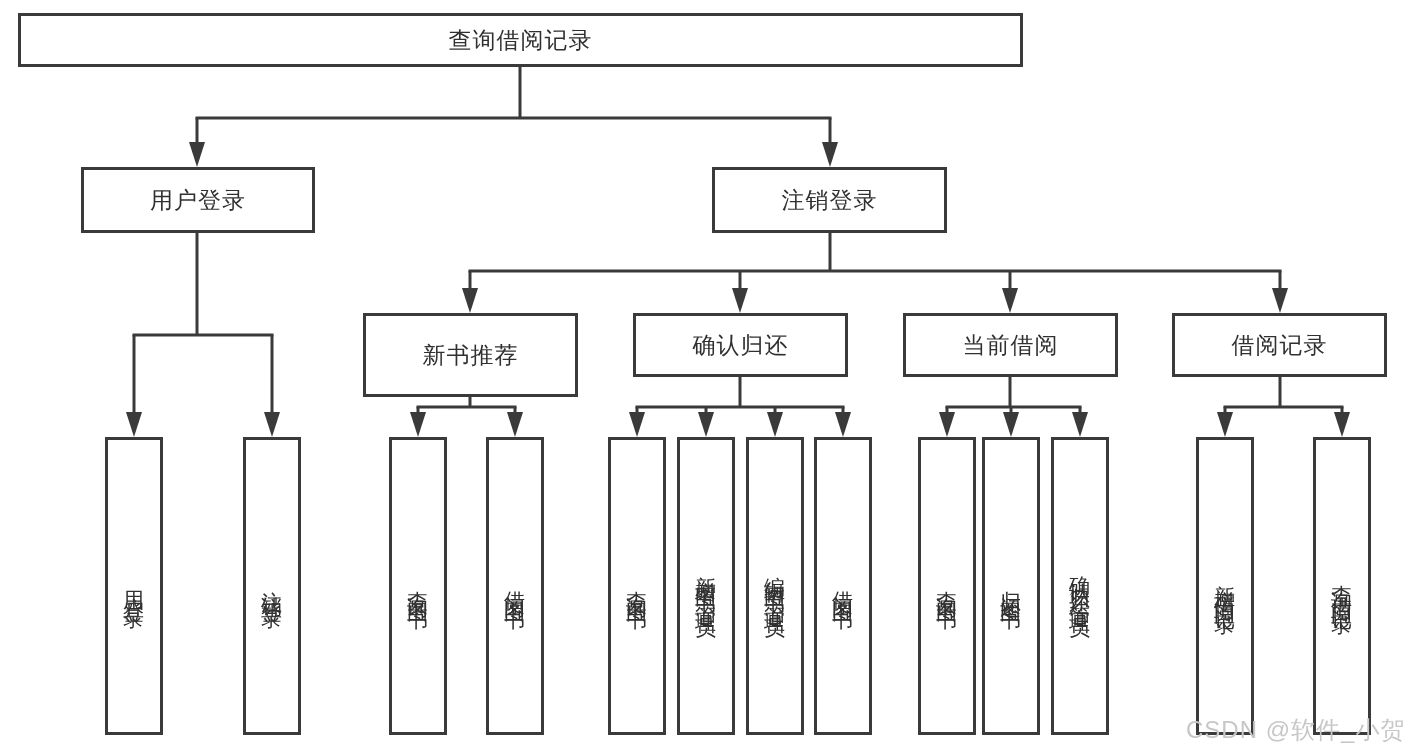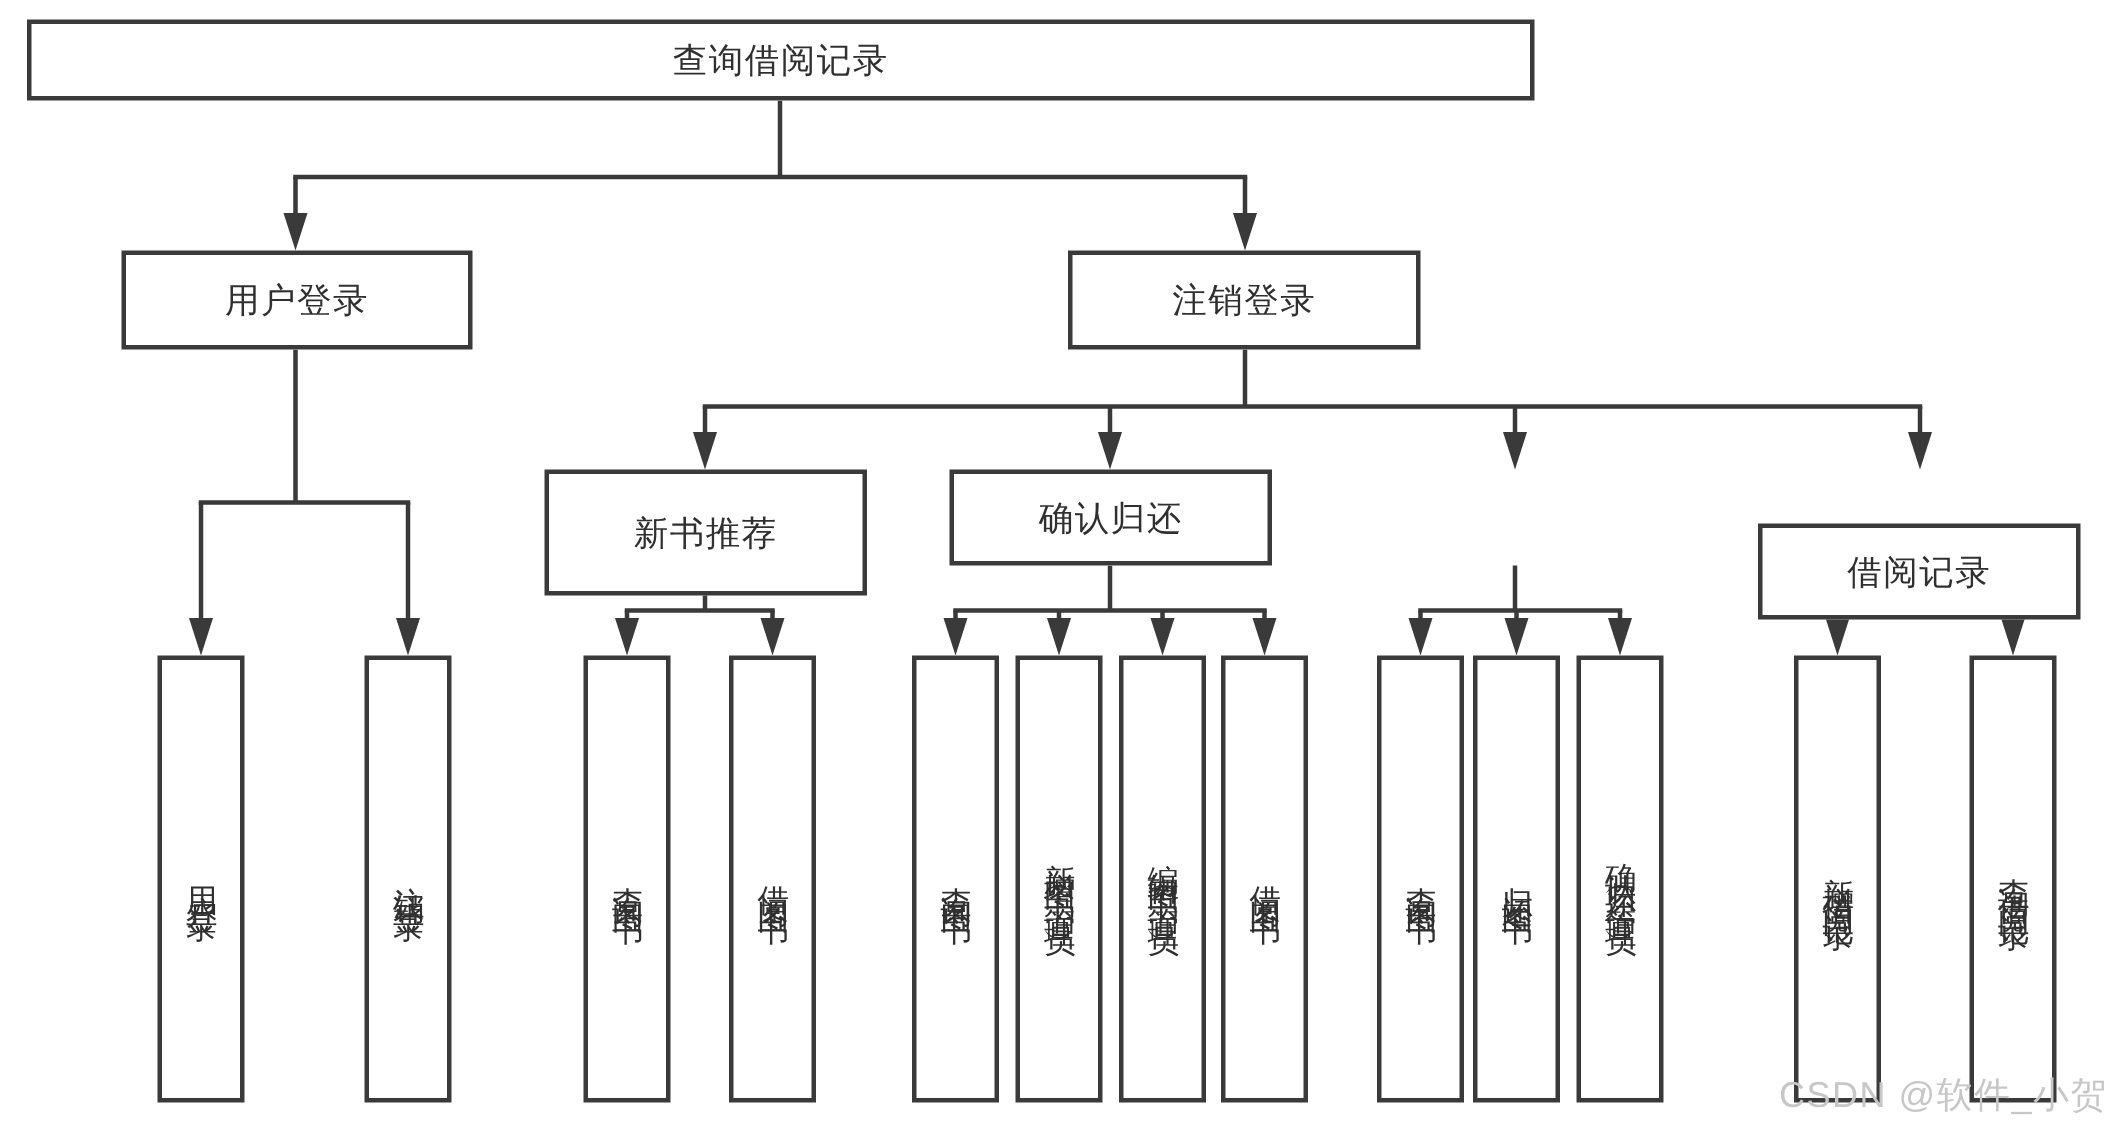--- a/index.html
+++ b/index.html
@@ -133,21 +133,24 @@
   <div class="box" style="left:712px; top:167px; width:235px; height:66px;">
     <span class="h-label">注销登录</span>
   </div>
 
   <div class="box" style="left:363px; top:313px; width:215px; height:84px;">
     <span class="h-label">新书推荐</span>
   </div>
   <div class="box" style="left:633px; top:313px; width:215px; height:64px;">
     <span class="h-label">确认归还</span>
   </div>
-  <div class="box" style="left:1172px; top:313px; width:215px; height:64px;margin-top:36px;">
+  <div class="box" style="left:903px; top:313px; width:215px; height:64px;">
+    <span class="h-label">当前借阅</span>
+  </div>
+  <div class="box" style="left:1172px; top:313px; width:215px; height:64px;">
     <span class="h-label">借阅记录</span>
   </div>
 
   <div class="box" style="left:105px; top:437px; width:58px; height:298px;">
     <span class="v-label">用户登录</span>
   </div>
   <div class="box" style="left:243px; top:437px; width:58px; height:298px;">
     <span class="v-label">注销登录</span>
   </div>
 

